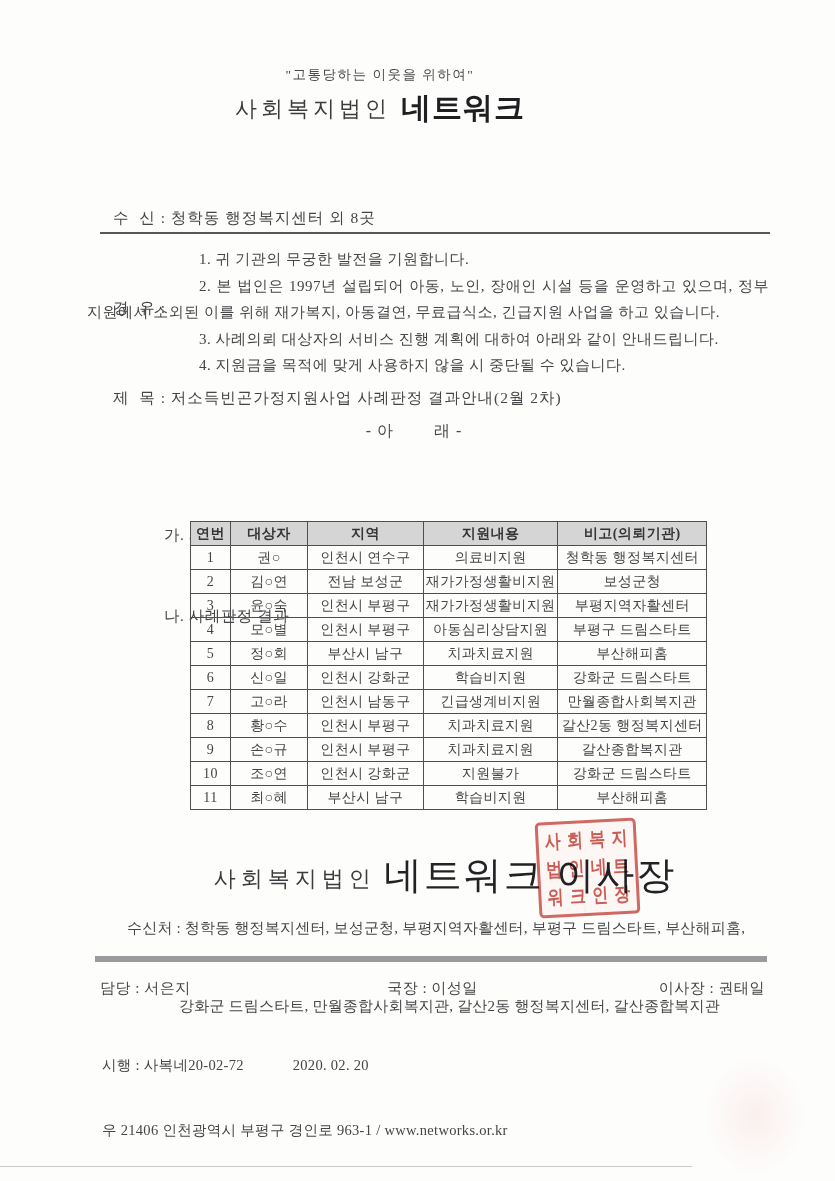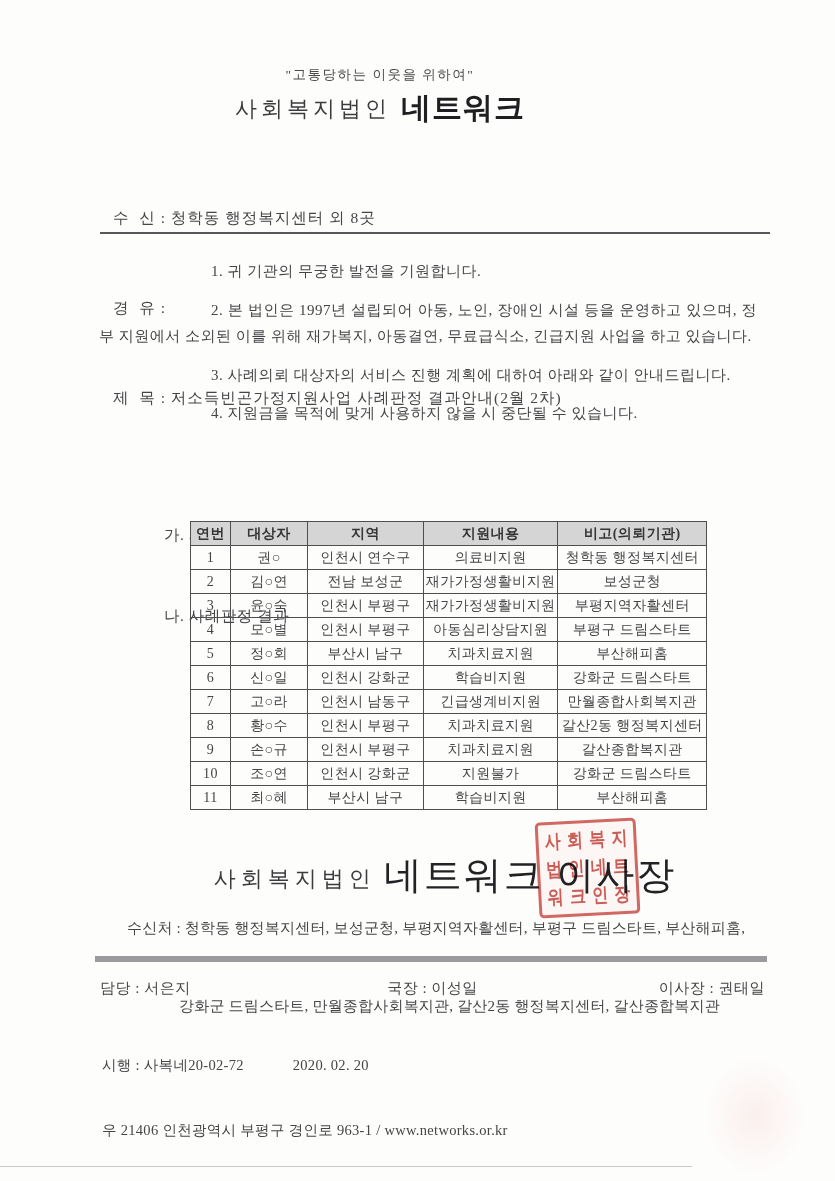--- a/index.html
+++ b/index.html
@@ -31,21 +31,21 @@
   }
   .rule{
     position:absolute;left:100px;top:232px;width:670px;height:0;
     border-top:2px solid #58585a;
   }
   .body-text{
     position:absolute;left:87px;top:246px;width:682px;
     font-size:15px;line-height:26.5px;letter-spacing:0.5px;
     text-align:justify;color:#454547;
   }
-  .body-text p{margin:12px;text-indent:112px;}
+  .body-text p{margin:0;text-indent:112px;}
   .below-marker{
     position:absolute;top:421px;left:0;width:828px;text-align:center;
     font-size:16px;letter-spacing:1px;white-space:pre;color:#4a4a4c;
   }
   .items{
     position:absolute;left:164px;top:467px;
     font-size:15.5px;line-height:27px;letter-spacing:0.5px;color:#454547;white-space:pre;
   }
   table.case-table{
     position:absolute;left:190px;top:521px;width:517px;
@@ -126,20 +126,21 @@
 
   <div class="rule"></div>
 
   <div class="body-text">
     <p>1. 귀 기관의 무궁한 발전을 기원합니다.</p>
     <p>2. 본 법인은 1997년 설립되어 아동, 노인, 장애인 시설 등을 운영하고 있으며, 정부 지원에서 소외된 이를 위해 재가복지, 아동결연, 무료급식소, 긴급지원 사업을 하고 있습니다.</p>
     <p>3. 사례의뢰 대상자의 서비스 진행 계획에 대하여 아래와 같이 안내드립니다.</p>
     <p>4. 지원금을 목적에 맞게 사용하지 않을 시 중단될 수 있습니다.</p>
   </div>
 
+  <div class="below-marker">- 아        래 -</div>
 
   <div class="items">
     <div>가. 사례접수 기간 : 2020년 2월 3일 ~ 2020년 2월 14일</div>
     <div>나. 사례판정 결과</div>
   </div>
 
   <table class="case-table">
     <colgroup>
       <col class="c1">
         <col class="c2">

